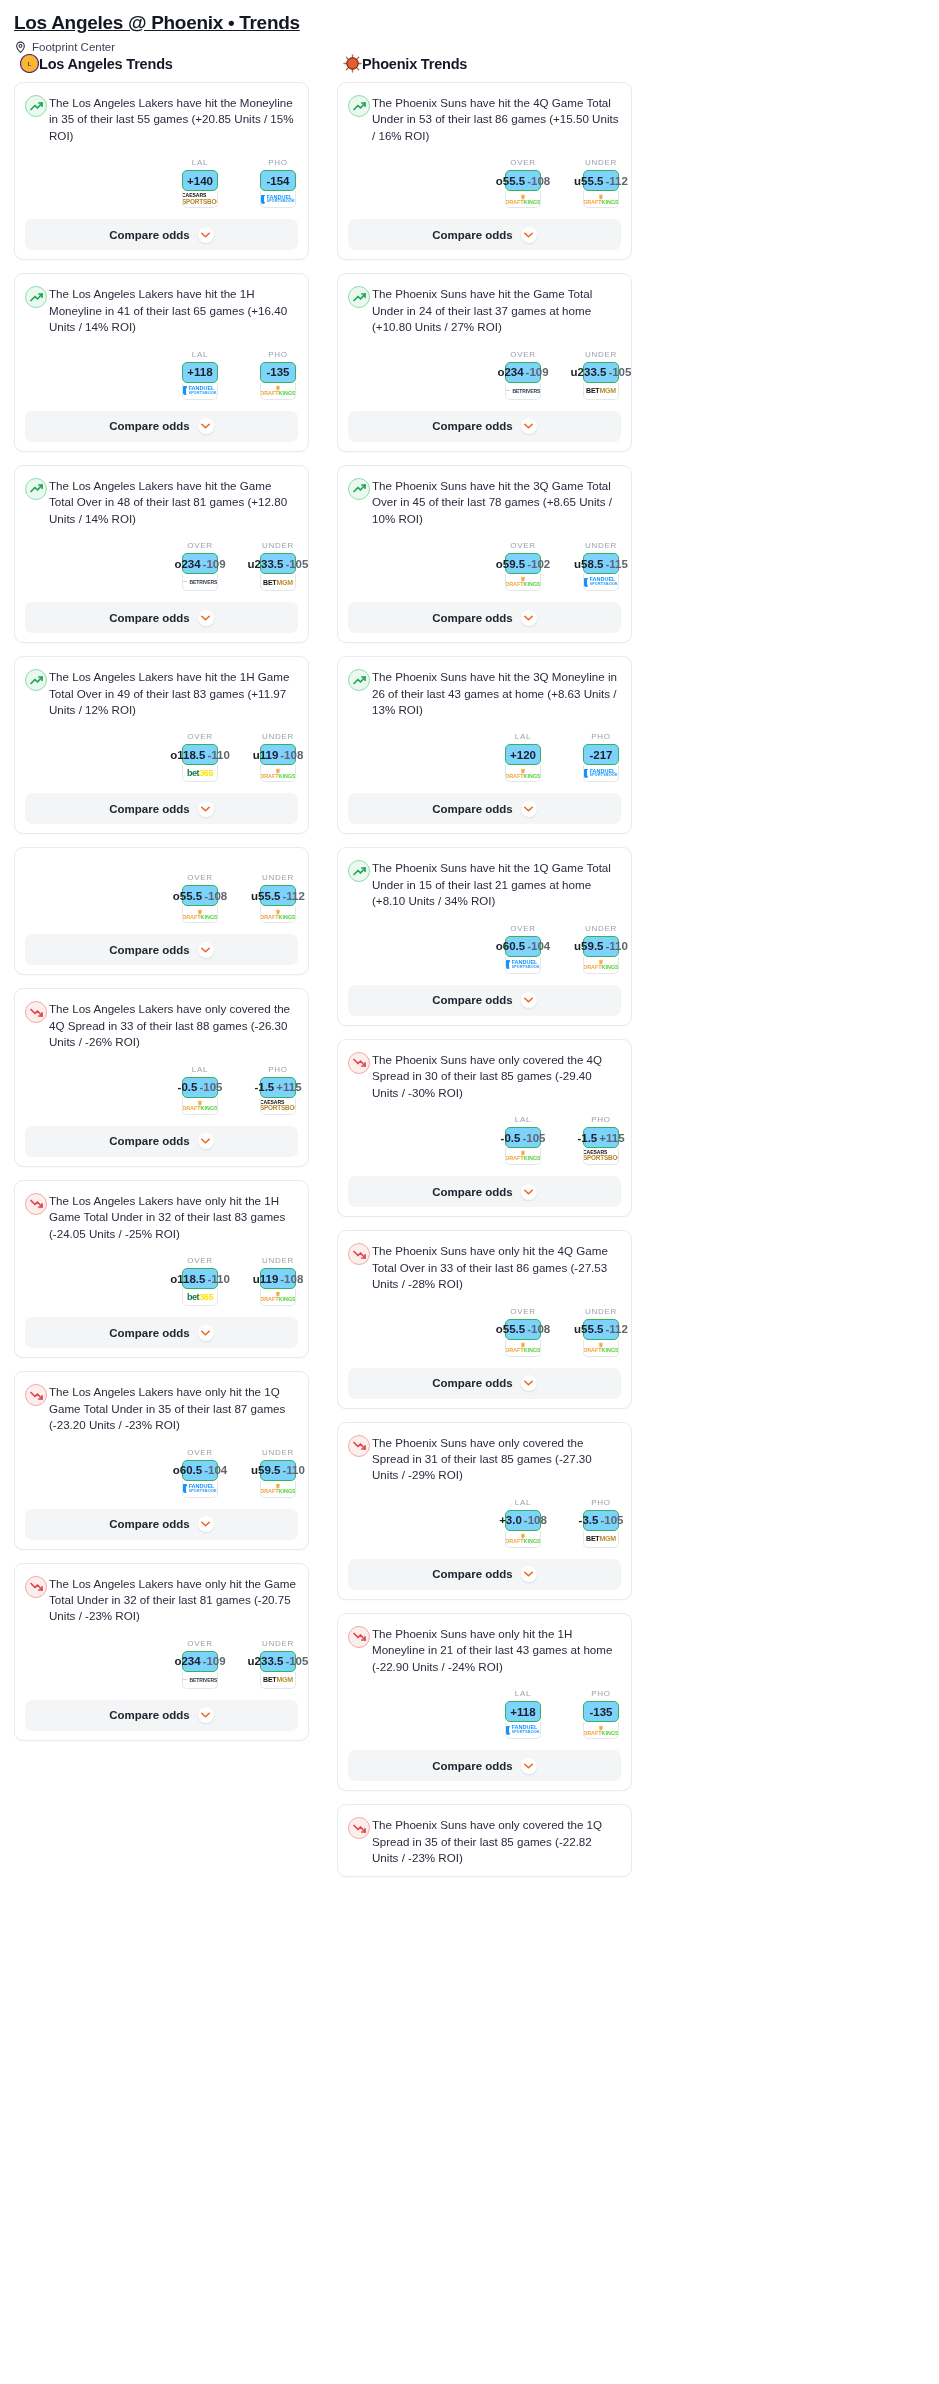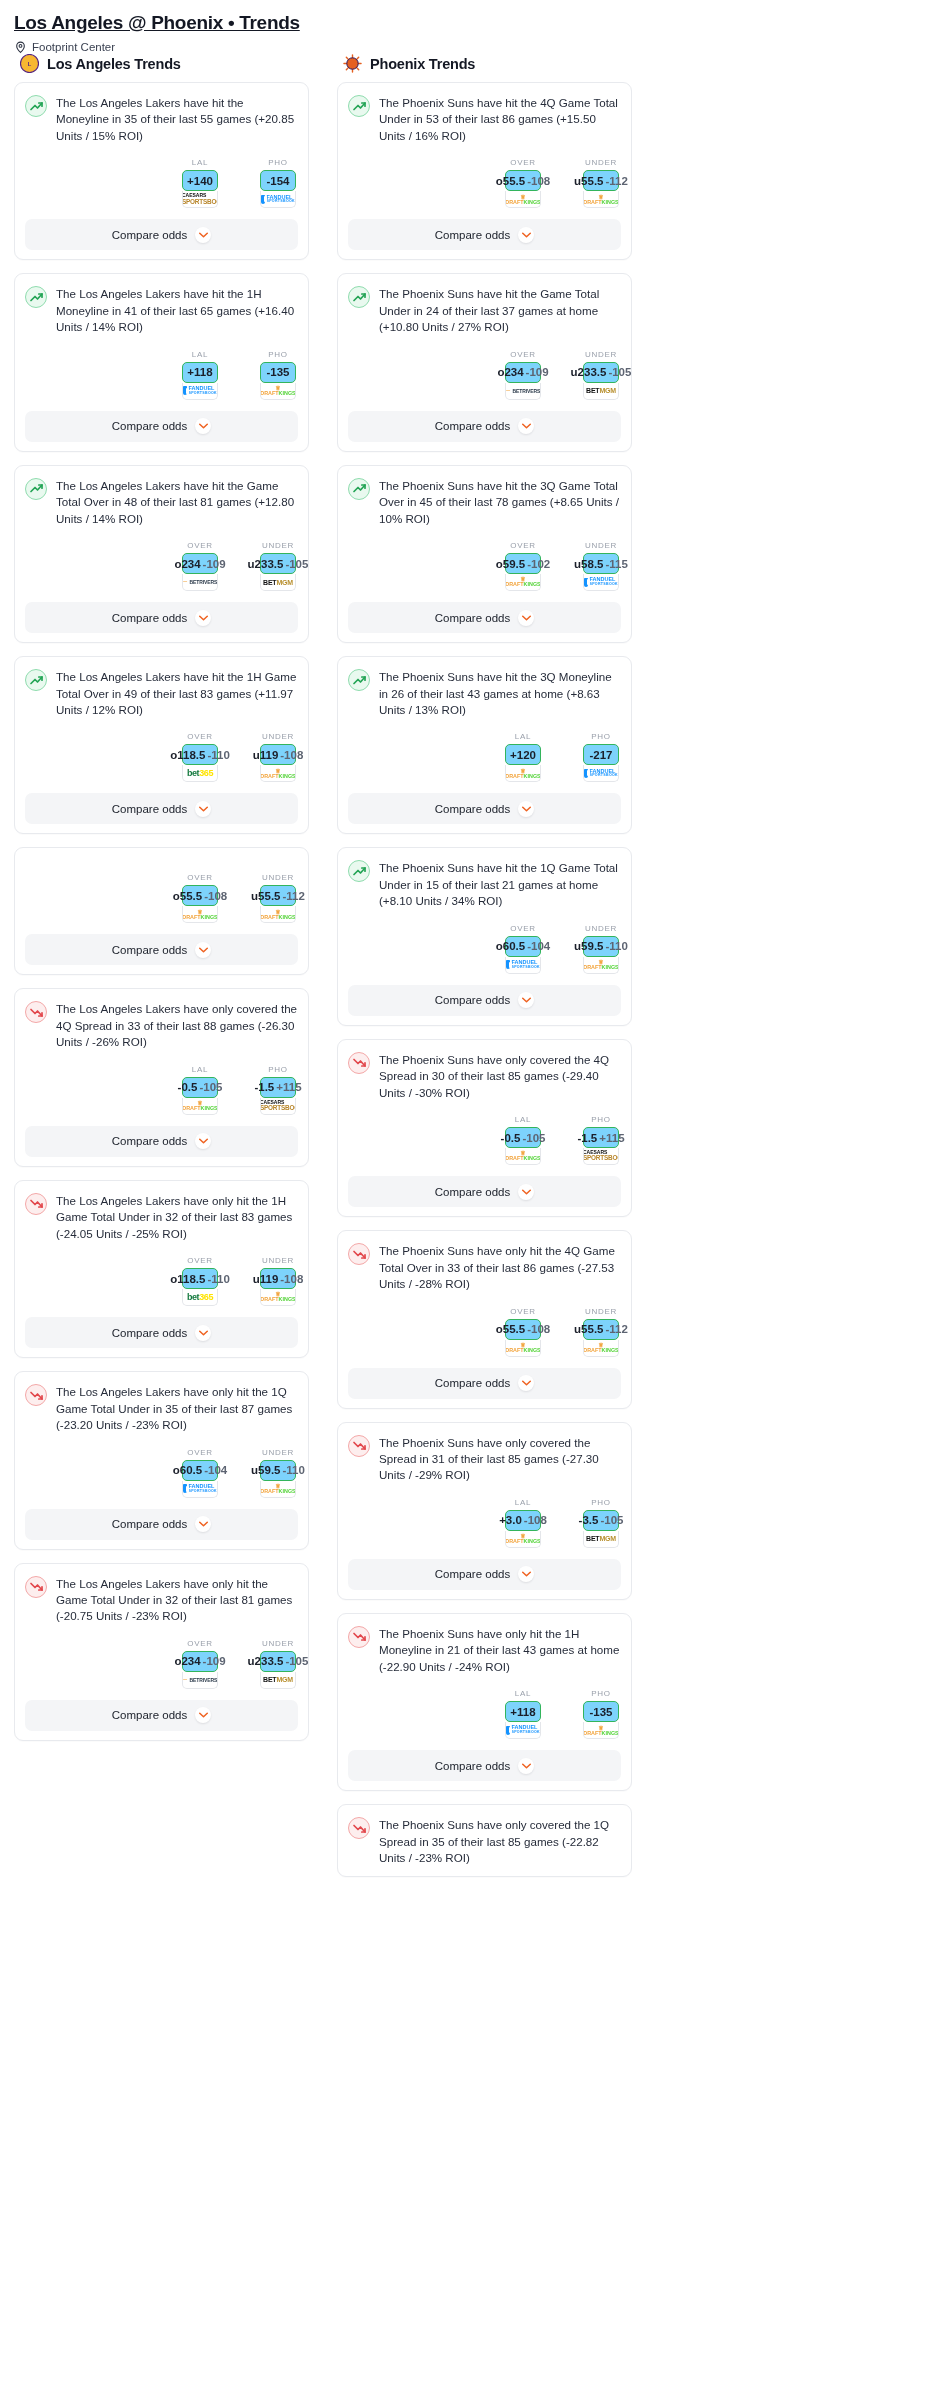--- a/index.html
+++ b/index.html
@@ -21,34 +21,34 @@
     margin: 2px 0 6px 0;
     text-decoration: underline;
   }
   .venue-row { display: flex; align-items: center; gap: 5px; }
   .venue-text { font-size: 11.5px; color: #3b4252; }
   .pin-icon svg { display:block; }
 
   .columns { display: flex; gap: 28px; align-items: flex-start; }
   .column { width: 295px; flex: 0 0 295px; }
 
-  .col-head { display: flex; align-items: center; gap: 8px; margin-bottom: 9px; padding-left: 6px; }
+  .col-head { display: flex; align-items: center; margin-bottom: 9px; padding-left: 6px; }
   .team-logo { width: 19px; height: 19px; flex: 0 0 19px; display:block; }
   .col-head-title { font-size: 14.5px; font-weight: 700; color: #141824; letter-spacing: -0.2px; }
 
   .card {
     background:#fff;
     border: 1px solid #e8eaee;
     border-radius: 9px;
     margin-bottom: 13px;
     padding: 11px 10px 9px 10px;
     box-shadow: 0 1px 1px rgba(16,24,40,0.02);
   }
 
-  .trend-row { display: flex; gap: 9px; align-items: flex-start; justify-content: flex-end; }
+  .trend-row { display: flex; gap: 2px; align-items: flex-start; justify-content: flex-end; }
   .trend-badge {
     width: 22px; height: 22px; flex: 0 0 22px;
     border-radius: 50%;
     display: flex; align-items: center; justify-content: center;
     margin-top: 1px;
   }
   .trend-badge.up { background:#e9f9ef; border:1px solid #8fdcae; }
   .trend-badge.down { background:#fdeeee; border:1px solid #f3a8a8; }
   .trend-text {
     font-size: 11.6px;
@@ -95,21 +95,21 @@
   }
 
   .compare {
     margin-top: 11px;
     background: #f4f5f7;
     border-radius: 7px;
     height: 31px;
     display:flex; align-items:center; justify-content:center; gap:8px;
     cursor: pointer;
   }
-  .compare-label { font-size: 11.5px; color:#20252f; font-weight: 400; }
+  .compare-label { font-size: 11.5px; color:#20252f; font-weight: 700; }
   .chev-circle {
     width: 16px; height:16px; border-radius:50%; background:#fff;
     display:flex; align-items:center; justify-content:center;
     box-shadow: 0 1px 2px rgba(16,24,40,0.10);
   }
 
   
   .bk { display:flex; align-items:center; justify-content:center; height:100%; width:100%; }
   .bk-dk { font-size: 5.4px; font-weight:800; color:#53d337; letter-spacing:0; line-height:1; text-align:center; }
   .bk-dk .crown { display:block; font-size:6px; color:#f2a33a; line-height:1; }

